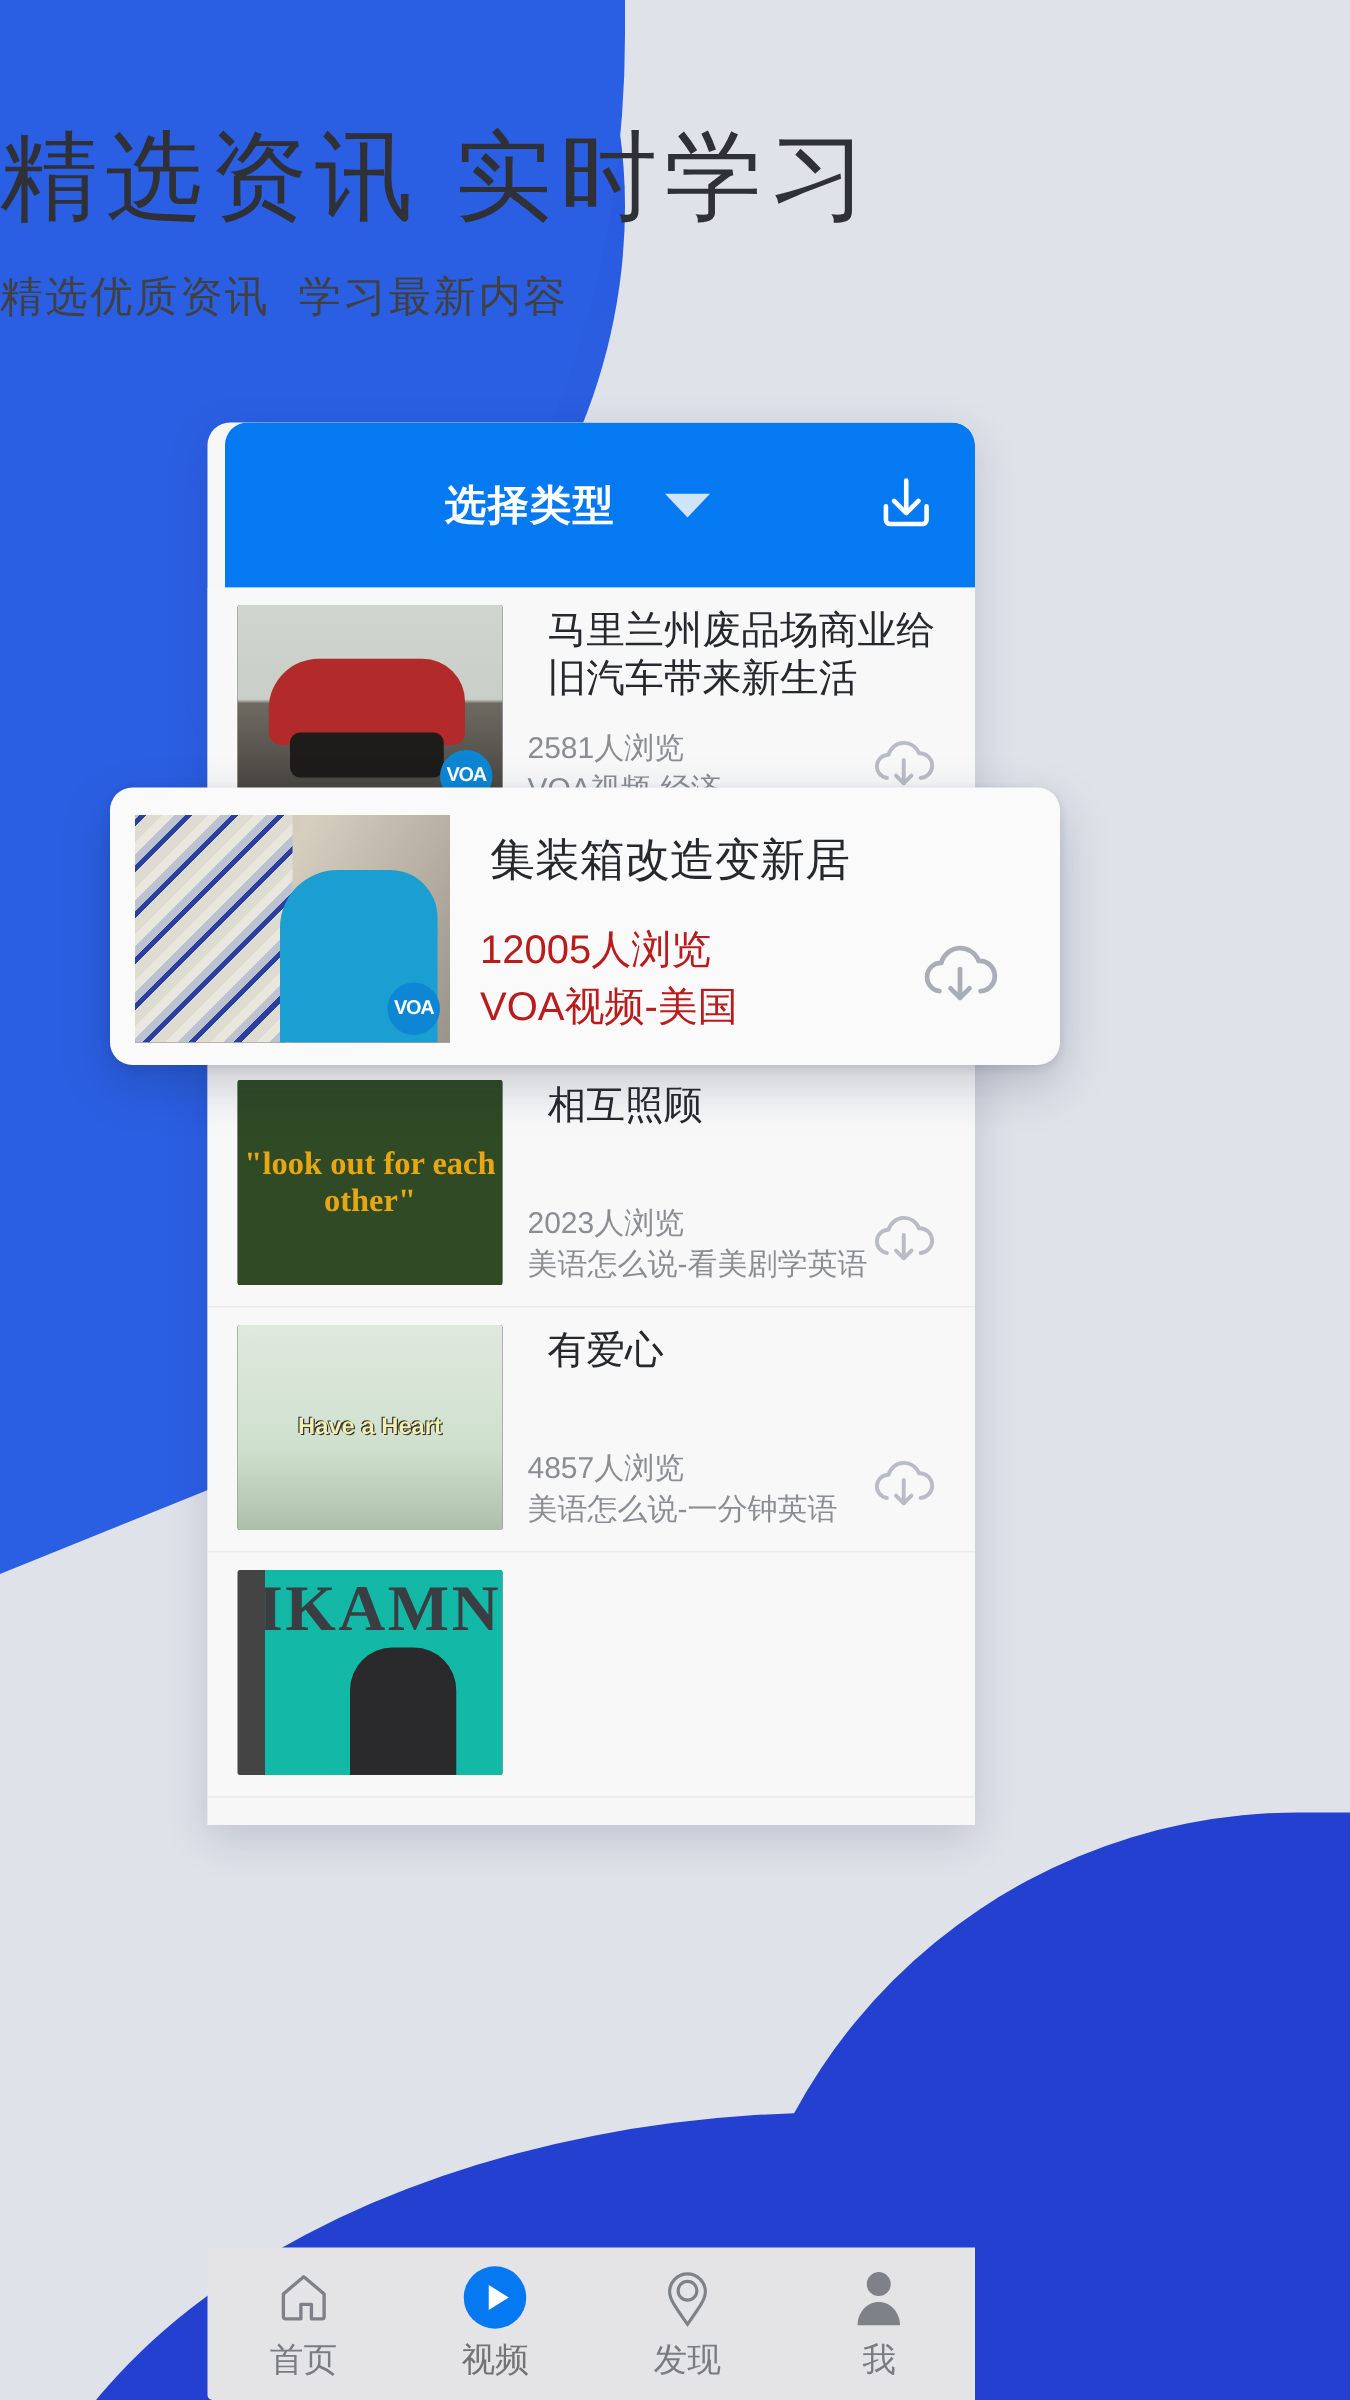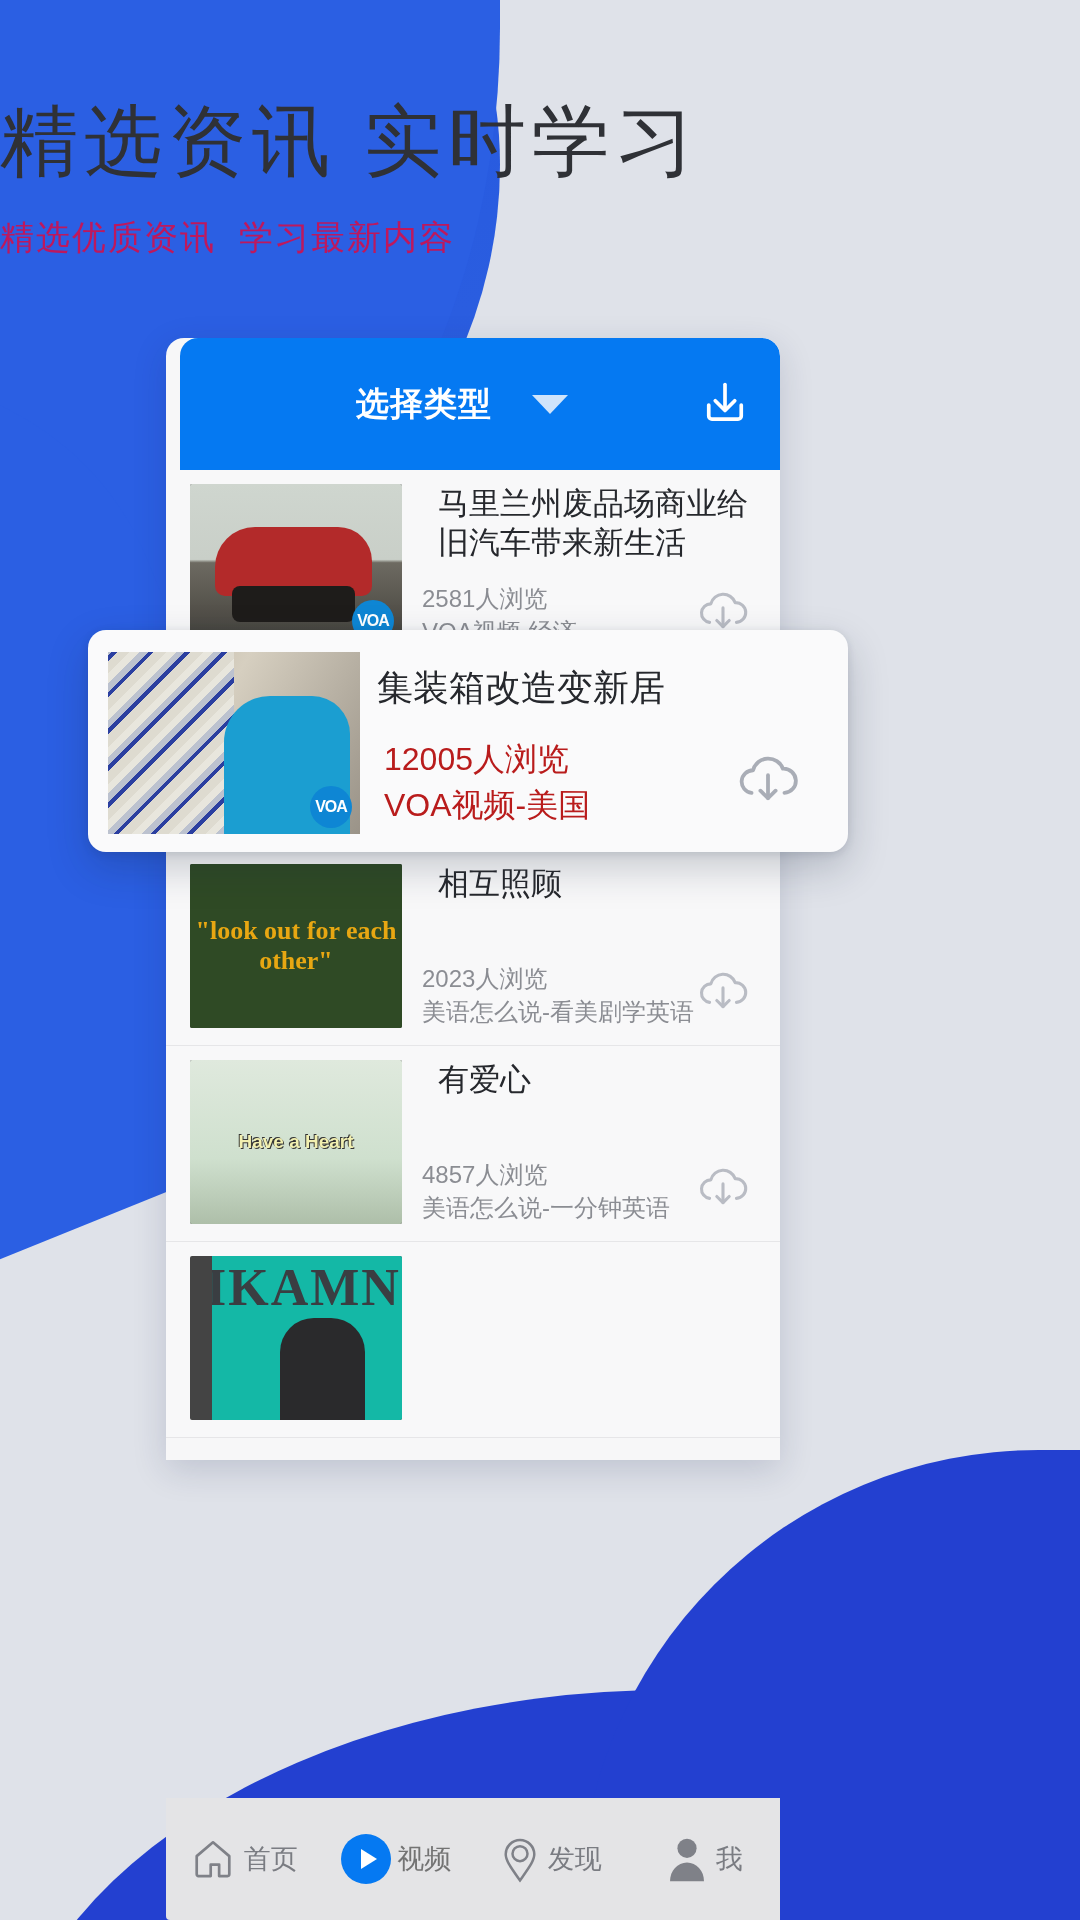--- a/index.html
+++ b/index.html
@@ -65,21 +65,21 @@
     font-size: 78px;
     line-height: 1.12;
     color: #2f3136;
     letter-spacing: 6px;
     font-weight: 400;
     white-space: pre;
   }
   .hero-sub {
     margin-top: 30px;
     font-size: 34px;
-    color: #be185d;
+    color: #404040;
     letter-spacing: 2px;
     font-weight: 400;
     white-space: pre;
   }
 
   
   .phone {
     position: absolute;
     left: 166px; top: 338px;
     width: 614px; height: 1122px;
@@ -201,21 +201,21 @@
   .float-thumb {
     position: relative;
     width: 252px; height: 182px;
     flex: 0 0 252px;
     overflow: hidden;
     background: #555;
   }
   .float-body {
     flex: 1;
     position: relative;
-    padding-left: 17px;
+    padding-left: 32px;
   }
   .float-title {
     font-size: 36px;
     color: #26282d;
     padding-top: 12px;
   }
   .float-meta {
     position: absolute;
     left: 24px; bottom: 2px;
     font-size: 32px;
@@ -234,20 +234,21 @@
     left: 166px; bottom: 0;
     width: 614px; height: 122px;
     background: #e4e4e6;
     display: flex;
     z-index: 20;
     border-bottom-left-radius: 4px;
   }
   .tab {
     flex: 1;
     display: flex;
+    flex-direction: column;
     align-items: center;
     justify-content: center;
     gap: 6px;
   }
   .tab-label {
     font-size: 27px;
     color: #7a7c82;
   }
   .tab.active .tab-label { color: #737373; }
   .tab-icon { height: 52px; display:flex; align-items:center; justify-content:center; }

